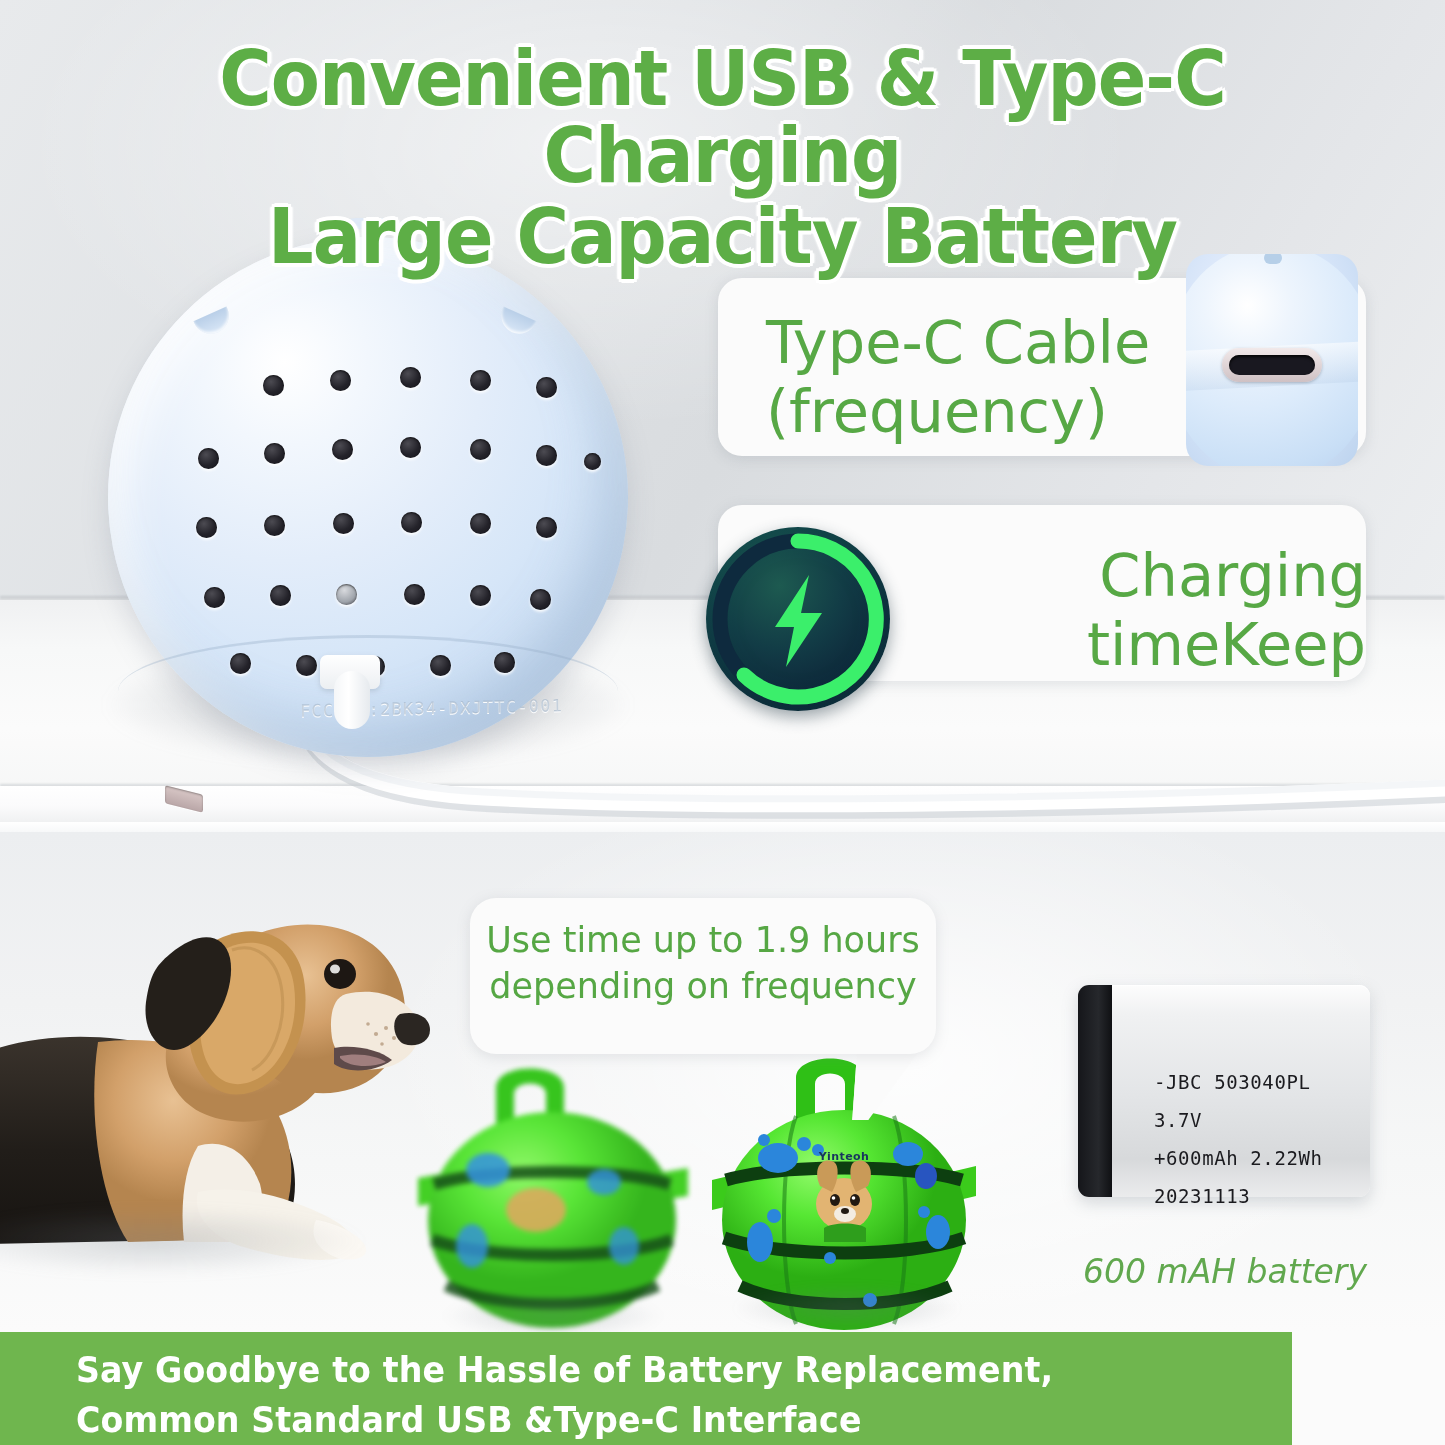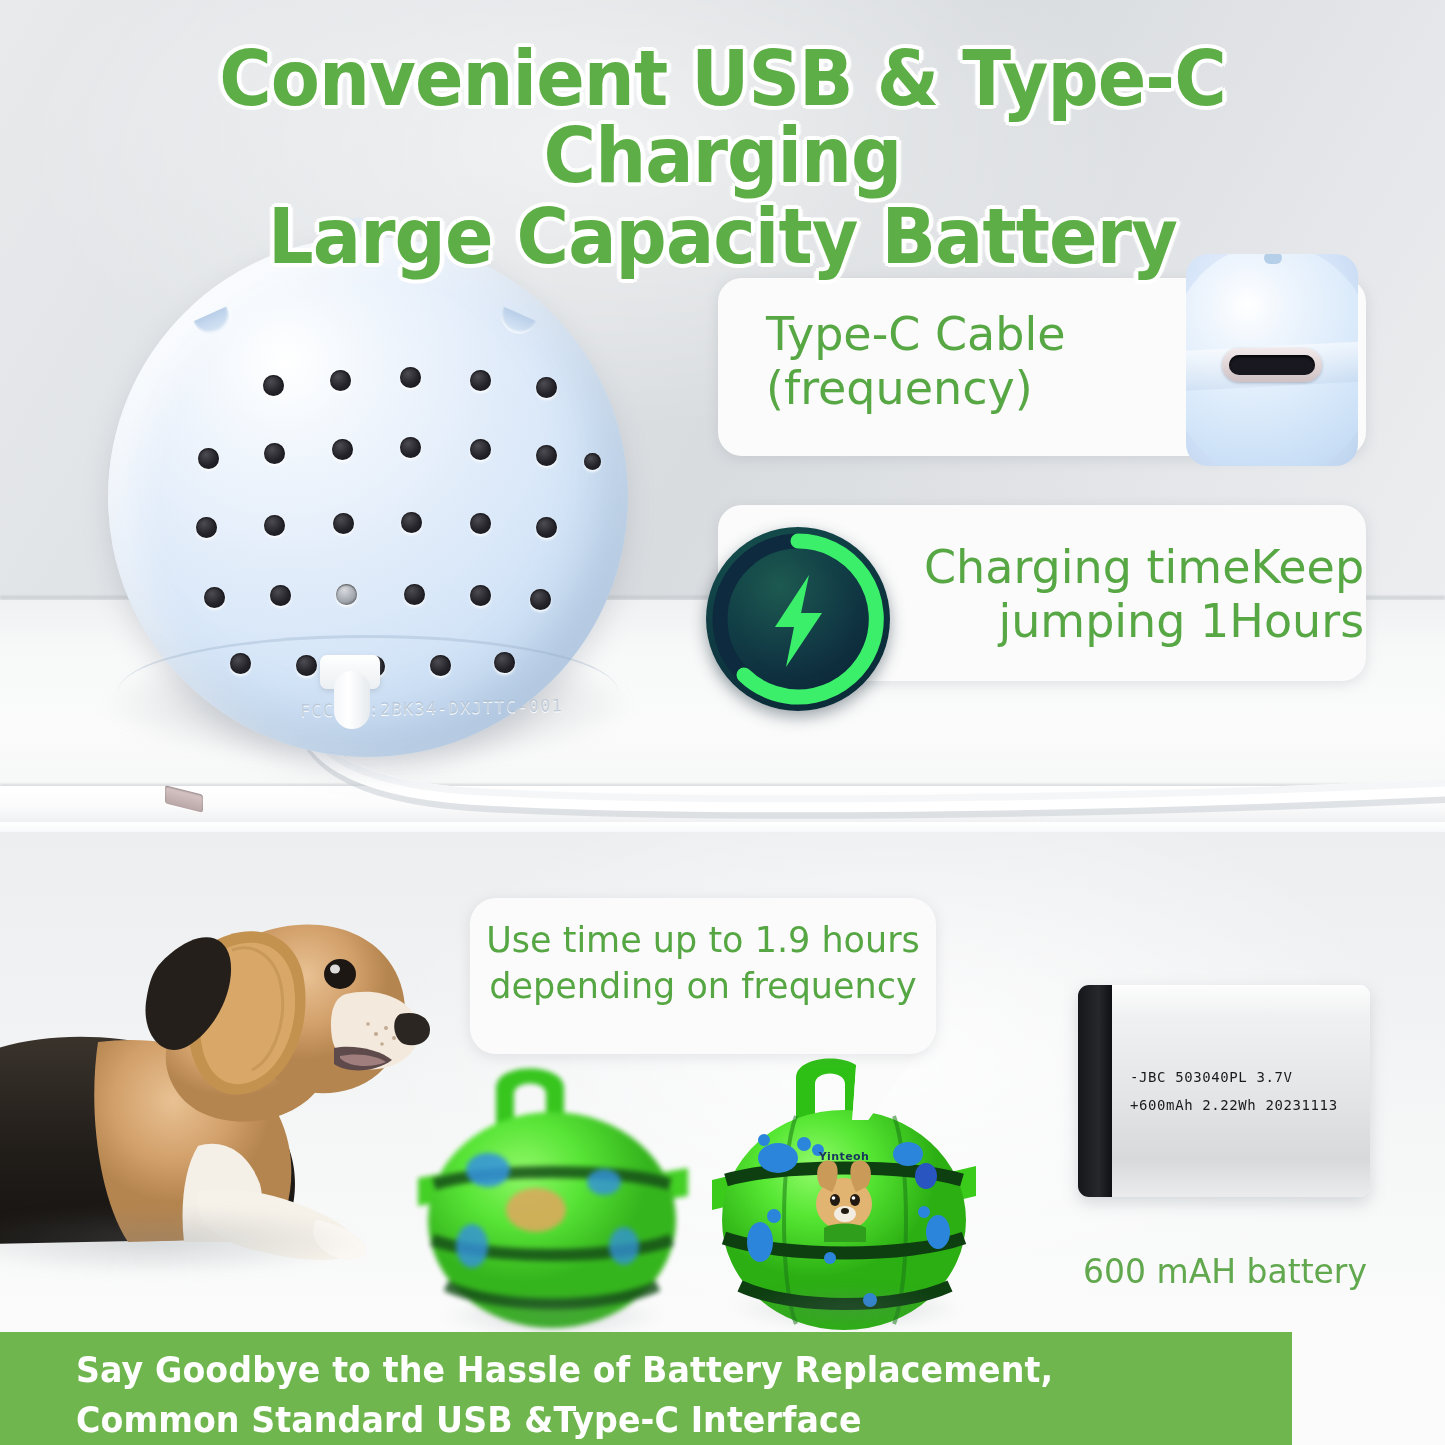--- a/index.html
+++ b/index.html
@@ -74,21 +74,21 @@
     background:linear-gradient(180deg,#ffffff,#eceff2);box-shadow:0 2px 5px rgba(140,150,160,.35);}
   .cable-body{position:absolute;left:286px;top:678px;width:36px;height:58px;border-radius:18px;
     background:linear-gradient(90deg,#f4f6f8,#ffffff 40%,#e6eaee);}
   .cable-svg{position:absolute;left:0;top:0;width:1445px;height:822px;}
 
   
   .card{position:absolute;background:#fbfbfb;border-radius:24px;
     box-shadow:0 3px 14px rgba(120,130,140,.20);}
   .card1{left:718px;top:278px;width:648px;height:178px;}
   .card2{left:718px;top:505px;width:648px;height:176px;text-align:right;}
-  .card-text{position:absolute;color:#57A845;font-size:46px;line-height:1.17;font-weight:400;}
+  .card-text{position:absolute;color:#57A845;font-size:59px;line-height:1.17;font-weight:400;}
   .c1-text{left:48px;top:30px;}
   .c2-text{left:206px;top:36px;}
   .port-photo{position:absolute;right:8px;top:-24px;width:172px;height:212px;border-radius:22px;overflow:hidden;
     background:radial-gradient(ellipse at 42% 34%, #f6fafe 0%, #dfeafb 40%, #cfe0f6 70%, #bcd3ee 100%);}
   .port-photo .pp-bg{position:absolute;left:-16px;top:-10px;width:204px;height:236px;border-radius:50%/46%;
     background:radial-gradient(circle at 38% 26%, #ffffff 0%, #eef5fd 20%, #dcebfb 48%, #c9dff6 76%, #b6cfee 100%);}
   .port-photo .pp-seam{position:absolute;left:-20px;top:92px;width:220px;height:40px;
     background:linear-gradient(180deg,rgba(255,255,255,.55),rgba(160,185,215,.18));transform:rotate(-3deg);}
   .pp-port{position:absolute;left:36px;top:94px;width:100px;height:34px;border-radius:17px;
     background:linear-gradient(180deg,#f1e9ea,#cfc1c4);
@@ -134,22 +134,22 @@
   .toy-b{left:712px;top:1052px;width:262px;height:280px;}
   .toy-shadow{position:absolute;left:20px;top:232px;width:230px;height:48px;
     background:radial-gradient(ellipse at 50% 50%, rgba(110,120,128,.26), rgba(255,255,255,0) 70%);filter:blur(5px);}
 
   
   .batt{position:absolute;left:1078px;top:985px;width:292px;height:212px;border-radius:11px;
     background:linear-gradient(180deg,#fdfdfd 0%,#f0f1f2 14%,#e3e5e7 52%,#d7d9db 82%,#ebeced 100%);
     box-shadow:0 6px 16px rgba(130,140,150,.30), inset 0 1px 0 rgba(255,255,255,.9);}
   .batt-tab{position:absolute;left:0;top:0;width:34px;height:212px;border-radius:11px 0 0 11px;
     background:linear-gradient(90deg,#15161a 0%,#26282c 60%,#0f1013 100%);}
-  .batt-txt{position:absolute;left:52px;top:78px;color:#1b1b1f;
-    font-family:"DejaVu Sans Mono", monospace;font-size:14px;line-height:2.0;letter-spacing:.6px;}
+  .batt-txt{position:absolute;left:76px;top:78px;color:#1b1b1f;
+    font-family:"DejaVu Sans Mono", monospace;font-size:19px;line-height:2.0;letter-spacing:.6px;}
   .batt-cap{position:absolute;left:1040px;top:1252px;width:370px;text-align:center;
     color:#61A84E;font-size:33px;}
 
   
   .banner{position:absolute;left:0;top:1332px;width:1292px;height:113px;background:#6FB64E;}
   .banner-txt{position:absolute;left:76px;top:14px;width:1190px;color:#ffffff;
     font-weight:700;font-size:35px;line-height:1.42;letter-spacing:.1px;transform:scaleX(.95);transform-origin:left center;}
   .banner-right{position:absolute;left:1292px;top:1332px;width:153px;height:113px;background:#fbfbfb;}
 </style>
 </head>
@@ -242,21 +242,20 @@
       <div class="badge"></div>
       <svg class="badge-ring" viewBox="0 0 184 184">
         <circle cx="92" cy="92" r="78" fill="none" stroke="#0e2a3e" stroke-width="15"></circle>
         <path d="M92,14 A78,78 0 1,1 38,148" fill="none" stroke="#3BEF6B" stroke-width="15" stroke-linecap="round"></path>
       </svg>
       <svg class="bolt" viewBox="0 0 184 184">
         <path d="M103,48 L69,100 L88,100 L80,140 L116,86 L95,86 Z" fill="#3BEF6B"></path>
       </svg>
       <div class="card-text c2-text">
         <div>Charging timeKeep</div>
-        <div>jumping 1Hours</div>
       </div>
     </div>
 
     <div class="title">
       <span>Convenient USB &amp; Type-C Charging</span>
       <span class="l2">Large Capacity Battery</span>
     </div>
   </div>
 
   <div class="divider"></div>
@@ -398,21 +397,21 @@
       </svg>
     </div>
 
     <div class="batt" style="position:absolute;left:1078px;top:153px;">
       <div class="batt-tab"></div>
       <div class="batt-txt">
         <div>-JBC 503040PL 3.7V</div>
         <div>+600mAh 2.22Wh 20231113</div>
       </div>
     </div>
-    <div class="batt-cap" style="position:absolute;left:1040px;top:420px;">600 mAH battery</div>
+    <div class="batt-cap" style="position:absolute;left:1040px;top:420px;font-style:italic;">600 mAH battery</div>
   </div>
 
   <div class="bubble-tail"></div>
   <div class="bubble">
     <div class="bubble-txt">
       <div>Use time up to 1.9 hours</div>
       <div>depending on frequency</div>
     </div>
   </div>
 

